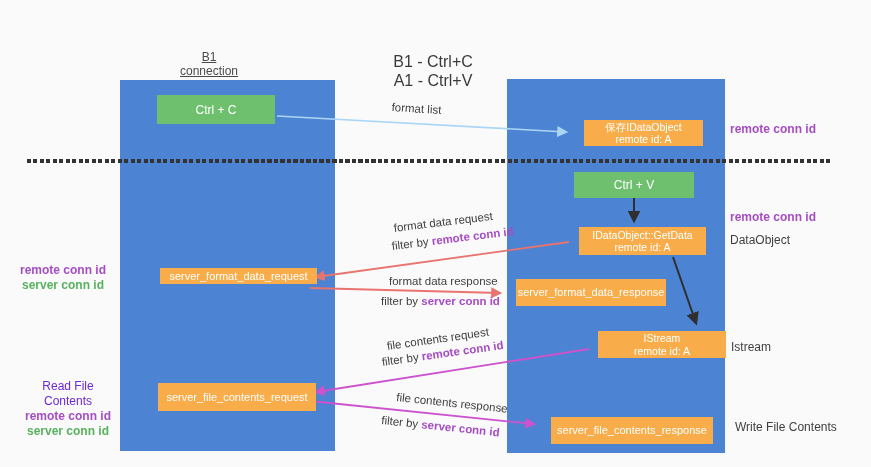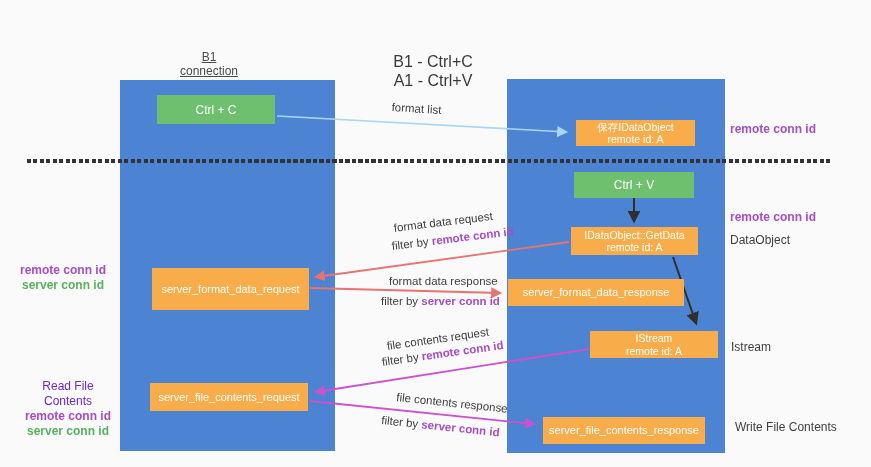--- a/index.html
+++ b/index.html
@@ -9,21 +9,21 @@
   .lane { position:absolute; background:var(--lane,#4c83d3); }
   .title { position:absolute; left:333px; top:8px; width:200px; text-align:center;
            font-size:16px; line-height:19px; color:#3a3a3a;margin-top:44px; }
   .hdr { position:absolute; width:120px; text-align:center; font-size:12px; line-height:14px; color:#4a4a4a;text-decoration:underline; }
   .hdr span, .title span { display:block; }
   .dashed { position:absolute; left:27px; top:159px; width:803px; height:4px;
             background:repeating-linear-gradient(90deg,#333 0 4px,transparent 4px 6.5px); }
   .box { position:absolute; display:flex; flex-direction:column; align-items:center;
          justify-content:center; color:#fff; text-align:center; white-space:nowrap; }
   .green { background:var(--green-box,#6ec06f); font-size:12px; }
-  .orange { background:var(--orange-box,#f8ad4a); font-size:11px; line-height:13px; }
+  .orange { background:var(--orange-box,#f8ad4a); font-size:11px; line-height:13px;margin-left:8px; }
   .orange.two { font-size:10.5px; line-height:12.5px; }
   .edge-label { position:absolute; font-size:11.5px; color:#3f3f3f; white-space:nowrap;
                 transform-origin:left top; }
   .side-label { position:absolute; font-size:12px; color:#3f3f3f; white-space:nowrap; }
   .side-group { position:absolute; text-align:center; font-size:12px; line-height:15px; }
   .side-group span { display:block; }
   .purple { color:var(--purple-text,#a64dc4); font-weight:bold; }
   .greentext { color:var(--green-text,#57b25e); font-weight:bold; }
   .dark { color:#6d28d9; font-weight:normal; }
   svg.arrows { position:absolute; left:0; top:0; pointer-events:none; }
@@ -83,25 +83,25 @@
 
   <div class="box green" style="left:574px;top:172px;width:120px;height:26px">
     <span>Ctrl + V</span>
   </div>
 
   <div class="box orange two" style="left:571px;top:227px;width:127px;height:28px">
     <span>IDataObject::GetData</span>
     <span>remote id: A</span>
   </div>
 
-  <div class="box orange" style="left:152px;top:268px;width:157px;height:42px">
+  <div class="box orange" style="left:152px;top:268px;width:157px;height:16px">
     <span>server_format_data_request</span>
   </div>
 
-  <div class="box orange" style="left:508px;top:279px;width:176px;height:27px">
+  <div class="box orange" style="left:508px;top:279px;width:150px;height:27px">
     <span>server_format_data_response</span>
   </div>
 
   <div class="box orange two" style="left:590px;top:331px;width:128px;height:27px">
     <span>IStream</span>
     <span>remote id: A</span>
   </div>
 
   <div class="box orange" style="left:543px;top:417px;width:162px;height:27px">
     <span>server_file_contents_response</span>

